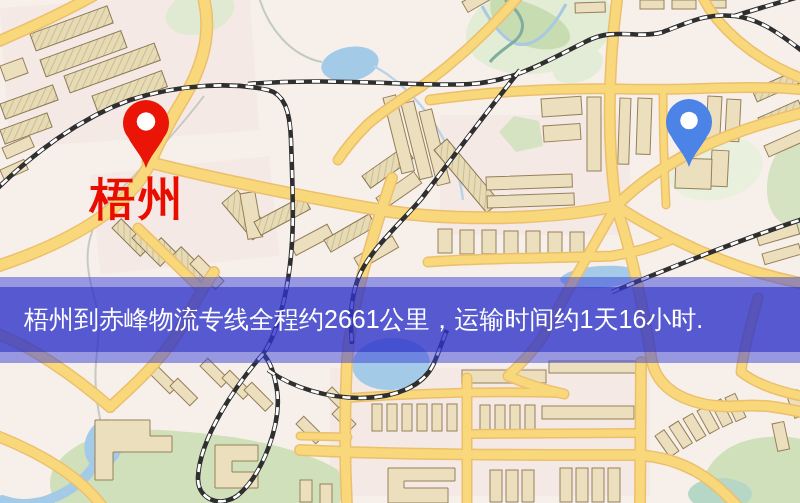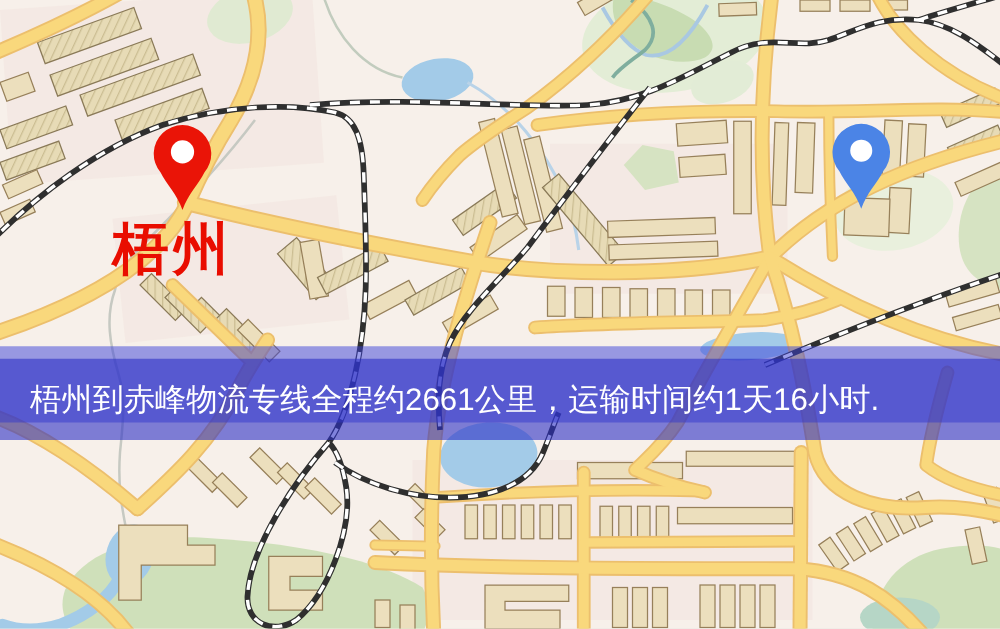--- a/index.html
+++ b/index.html
@@ -22,21 +22,21 @@
   .pin{position:absolute;width:52px;height:74px;}
   .pin svg{display:block;}
 
   
   .place-label{position:absolute;font-family:"Liberation Serif","DejaVu Serif",serif;
       font-weight:bold;font-size:45px;line-height:1;letter-spacing:3px;white-space:nowrap;}
   .label-origin{left:90px;top:177px;color:#e90d00;}
   .label-dest{left:641px;top:177px;color:#2434de;}
 
   
-  .banner{position:absolute;left:0;top:277px;width:800px;height:61px;
+  .banner{position:absolute;left:0;top:277px;width:800px;height:86px;
           background:rgba(58,64,215,0.50);}
   .banner-inner{position:absolute;left:0;top:10px;width:800px;height:65px;
           background:rgba(43,47,196,0.60);display:flex;align-items:center;}
   .banner-text{color:#ffffff;font-size:25px;letter-spacing:0px;padding-left:24px;white-space:nowrap;}
 </style>
 </head>
 <body>
 
 <div class="stage">
 

